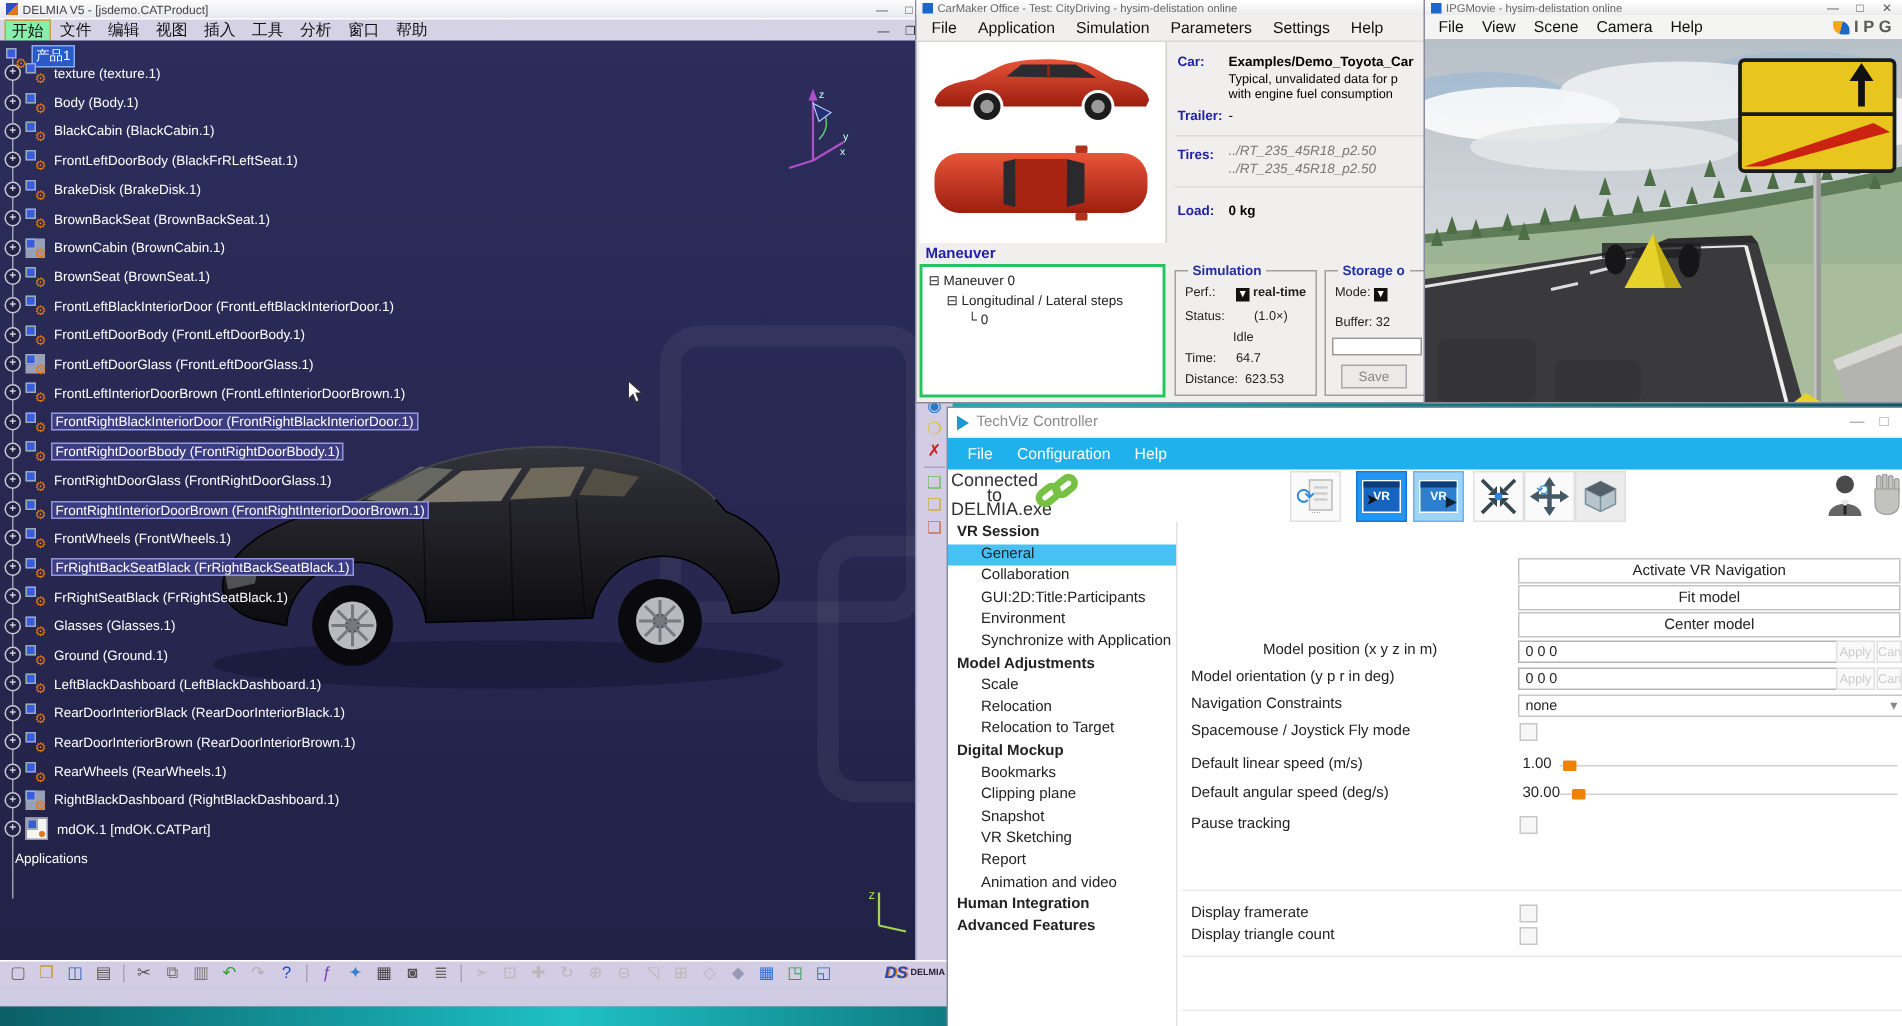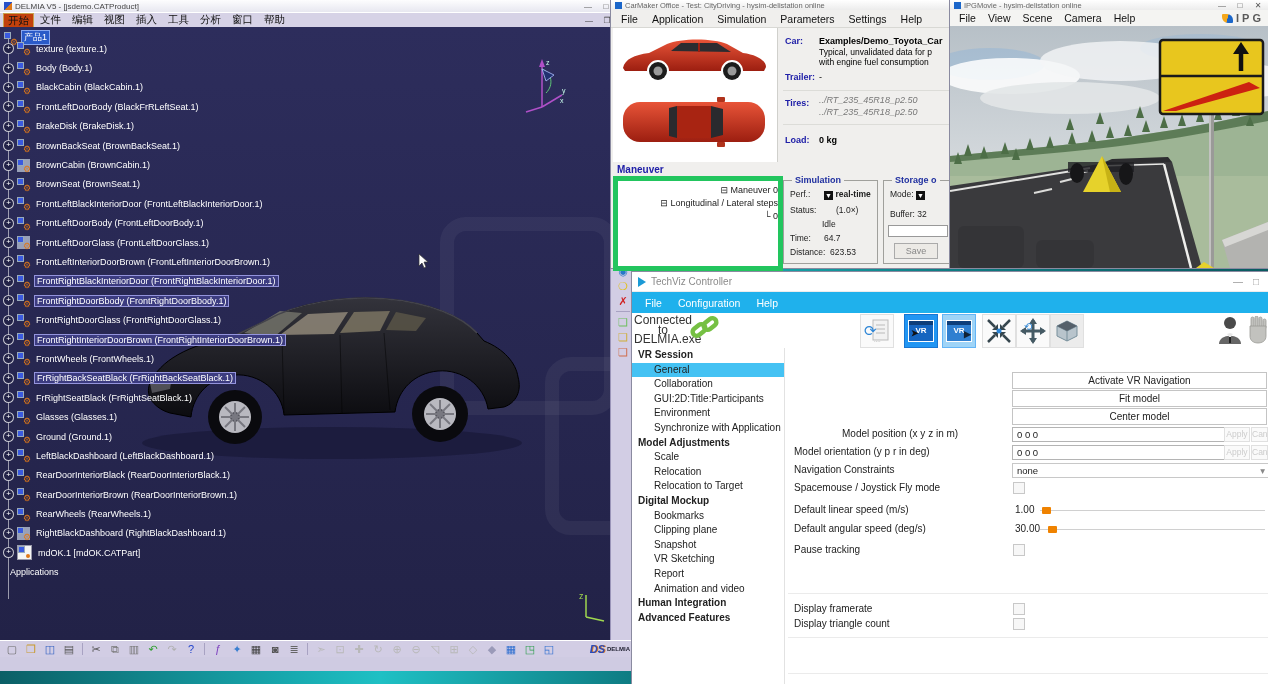--- a/index.html
+++ b/index.html
@@ -10,21 +10,21 @@
   .ni{user-select:none;}
 
   
   #delmia{left:0;top:0;width:634px;height:671px;background:#cfcbe2;z-index:1;}
   .dm-title{height:12px;background:linear-gradient(#fdfdfe,#e7e7f0);display:flex;align-items:center;gap:3px;padding:0 4px;font-size:8px;color:#444;}
   .dm-appicon{width:8px;height:8px;background:linear-gradient(135deg,#2850c8 50%,#e07818 50%);flex:none;}
   .wctl{margin-left:auto;display:flex;gap:6px;color:#555;font-size:8px;}
   .wctl span{width:12px;text-align:center;}
   .dm-menu{height:15px;display:flex;align-items:center;gap:1px;padding:0 3px;background:#d6d2e6;border-top:1px solid #fff;border-bottom:1px solid #a9a4c4;font-size:10.5px;color:#111;}
   .dm-menu .mi{padding:0 5px;}
-  .dm-menu .mi.hot{background:#c2410c;border:1px solid #c9a14e;padding:0 4px;}
+  .dm-menu .mi.hot{background:#86efac;border:1px solid #c9a14e;padding:0 4px;}
   .dm-menu .wctl{font-size:8px;color:#333;}
   .dm-viewport{position:absolute;left:0;top:27px;width:610px;height:613px;background:linear-gradient(#2d2d5c,#222247);overflow:hidden;}
   .wmark{position:absolute;border:14px solid rgba(255,255,255,0.05);border-radius:26px;}
   
   .dm-guide{position:absolute;left:8px;top:12px;width:1px;height:560px;background:rgba(255,255,255,.55);}
   .t-row{position:relative;display:flex;align-items:center;height:19.4px;color:#fff;font-size:9px;white-space:nowrap;}
   .t-plus{width:9px;height:9px;flex:none;margin-left:3px;border:1px solid rgba(255,255,255,.75);border-radius:50%;font-size:8px;line-height:7px;text-align:center;color:#fff;background:#222247;}
   .t-icon{width:13px;height:13px;flex:none;margin-left:3px;position:relative;}
   .t-icon::before{content:"";position:absolute;left:0;top:0;width:5px;height:5px;background:#3a5ae0;border:1px solid #9ab;}
   .t-icon::after{content:"⚙";position:absolute;right:-1px;bottom:-2px;color:#e07818;font-size:9px;line-height:9px;}
@@ -57,21 +57,21 @@
   .cm-appicon{width:7px;height:7px;background:#1b66c9;flex:none;}
   .cm-menu{height:17px;display:flex;align-items:center;gap:2px;padding:0 4px;font-size:10.5px;color:#111;border-bottom:1px solid #d8d8d4;}
   .cm-menu .mi{padding:0 6px;}
   .cm-imgpanel{position:absolute;left:2px;top:28px;width:164px;height:134px;background:#fff;border-right:1px solid #d0d0cc;}
   .cm-info{position:absolute;left:170px;top:28px;width:200px;height:134px;}
   .cm-lbl{color:#2020a8;font-weight:bold;}
   .cm-row{position:absolute;left:4px;white-space:nowrap;}
   .cm-div{position:absolute;left:2px;width:190px;height:1px;background:#dcdcd8;}
   .cm-it{font-style:italic;color:#777;}
   .cm-mheader{position:absolute;left:6px;top:164px;color:#2020a8;font-weight:bold;font-size:10px;}
-  .cm-mbox{position:absolute;left:2px;top:176px;width:160px;height:85px;background:#fff;border:5px solid #22c55e;font-size:9px;color:#222;text-align:right;}
+  .cm-mbox{position:absolute;left:2px;top:176px;width:160px;height:85px;background:#fff;border:2px solid #22c55e;font-size:9px;color:#222;}
   .cm-mrow{white-space:nowrap;line-height:13px;}
   .grp{position:absolute;border:1px solid #a0a09c;}
   .grp .legend{position:absolute;top:-6px;left:8px;background:#f0efed;padding:0 3px;color:#2030a0;font-weight:bold;font-size:9px;white-space:nowrap;}
   .sim-row{position:absolute;left:6px;white-space:nowrap;color:#222;font-size:8.5px;}
   .dl-ic{display:inline-block;width:9px;height:9px;background:#111;color:#fff;font-size:7px;line-height:9px;text-align:center;vertical-align:-1px;}
   .cm-save{position:absolute;left:10px;top:62px;width:42px;height:14px;border:1px solid #aaa;background:#eceae6;color:#888;font-size:9px;text-align:center;line-height:14px;}
   .cm-prog{position:absolute;left:4px;top:44px;width:58px;height:10px;background:#fff;border:1px solid #999;}
 
   
   #ipg{left:950px;top:0;width:318px;height:268px;background:#f4f4f2;z-index:3;}

